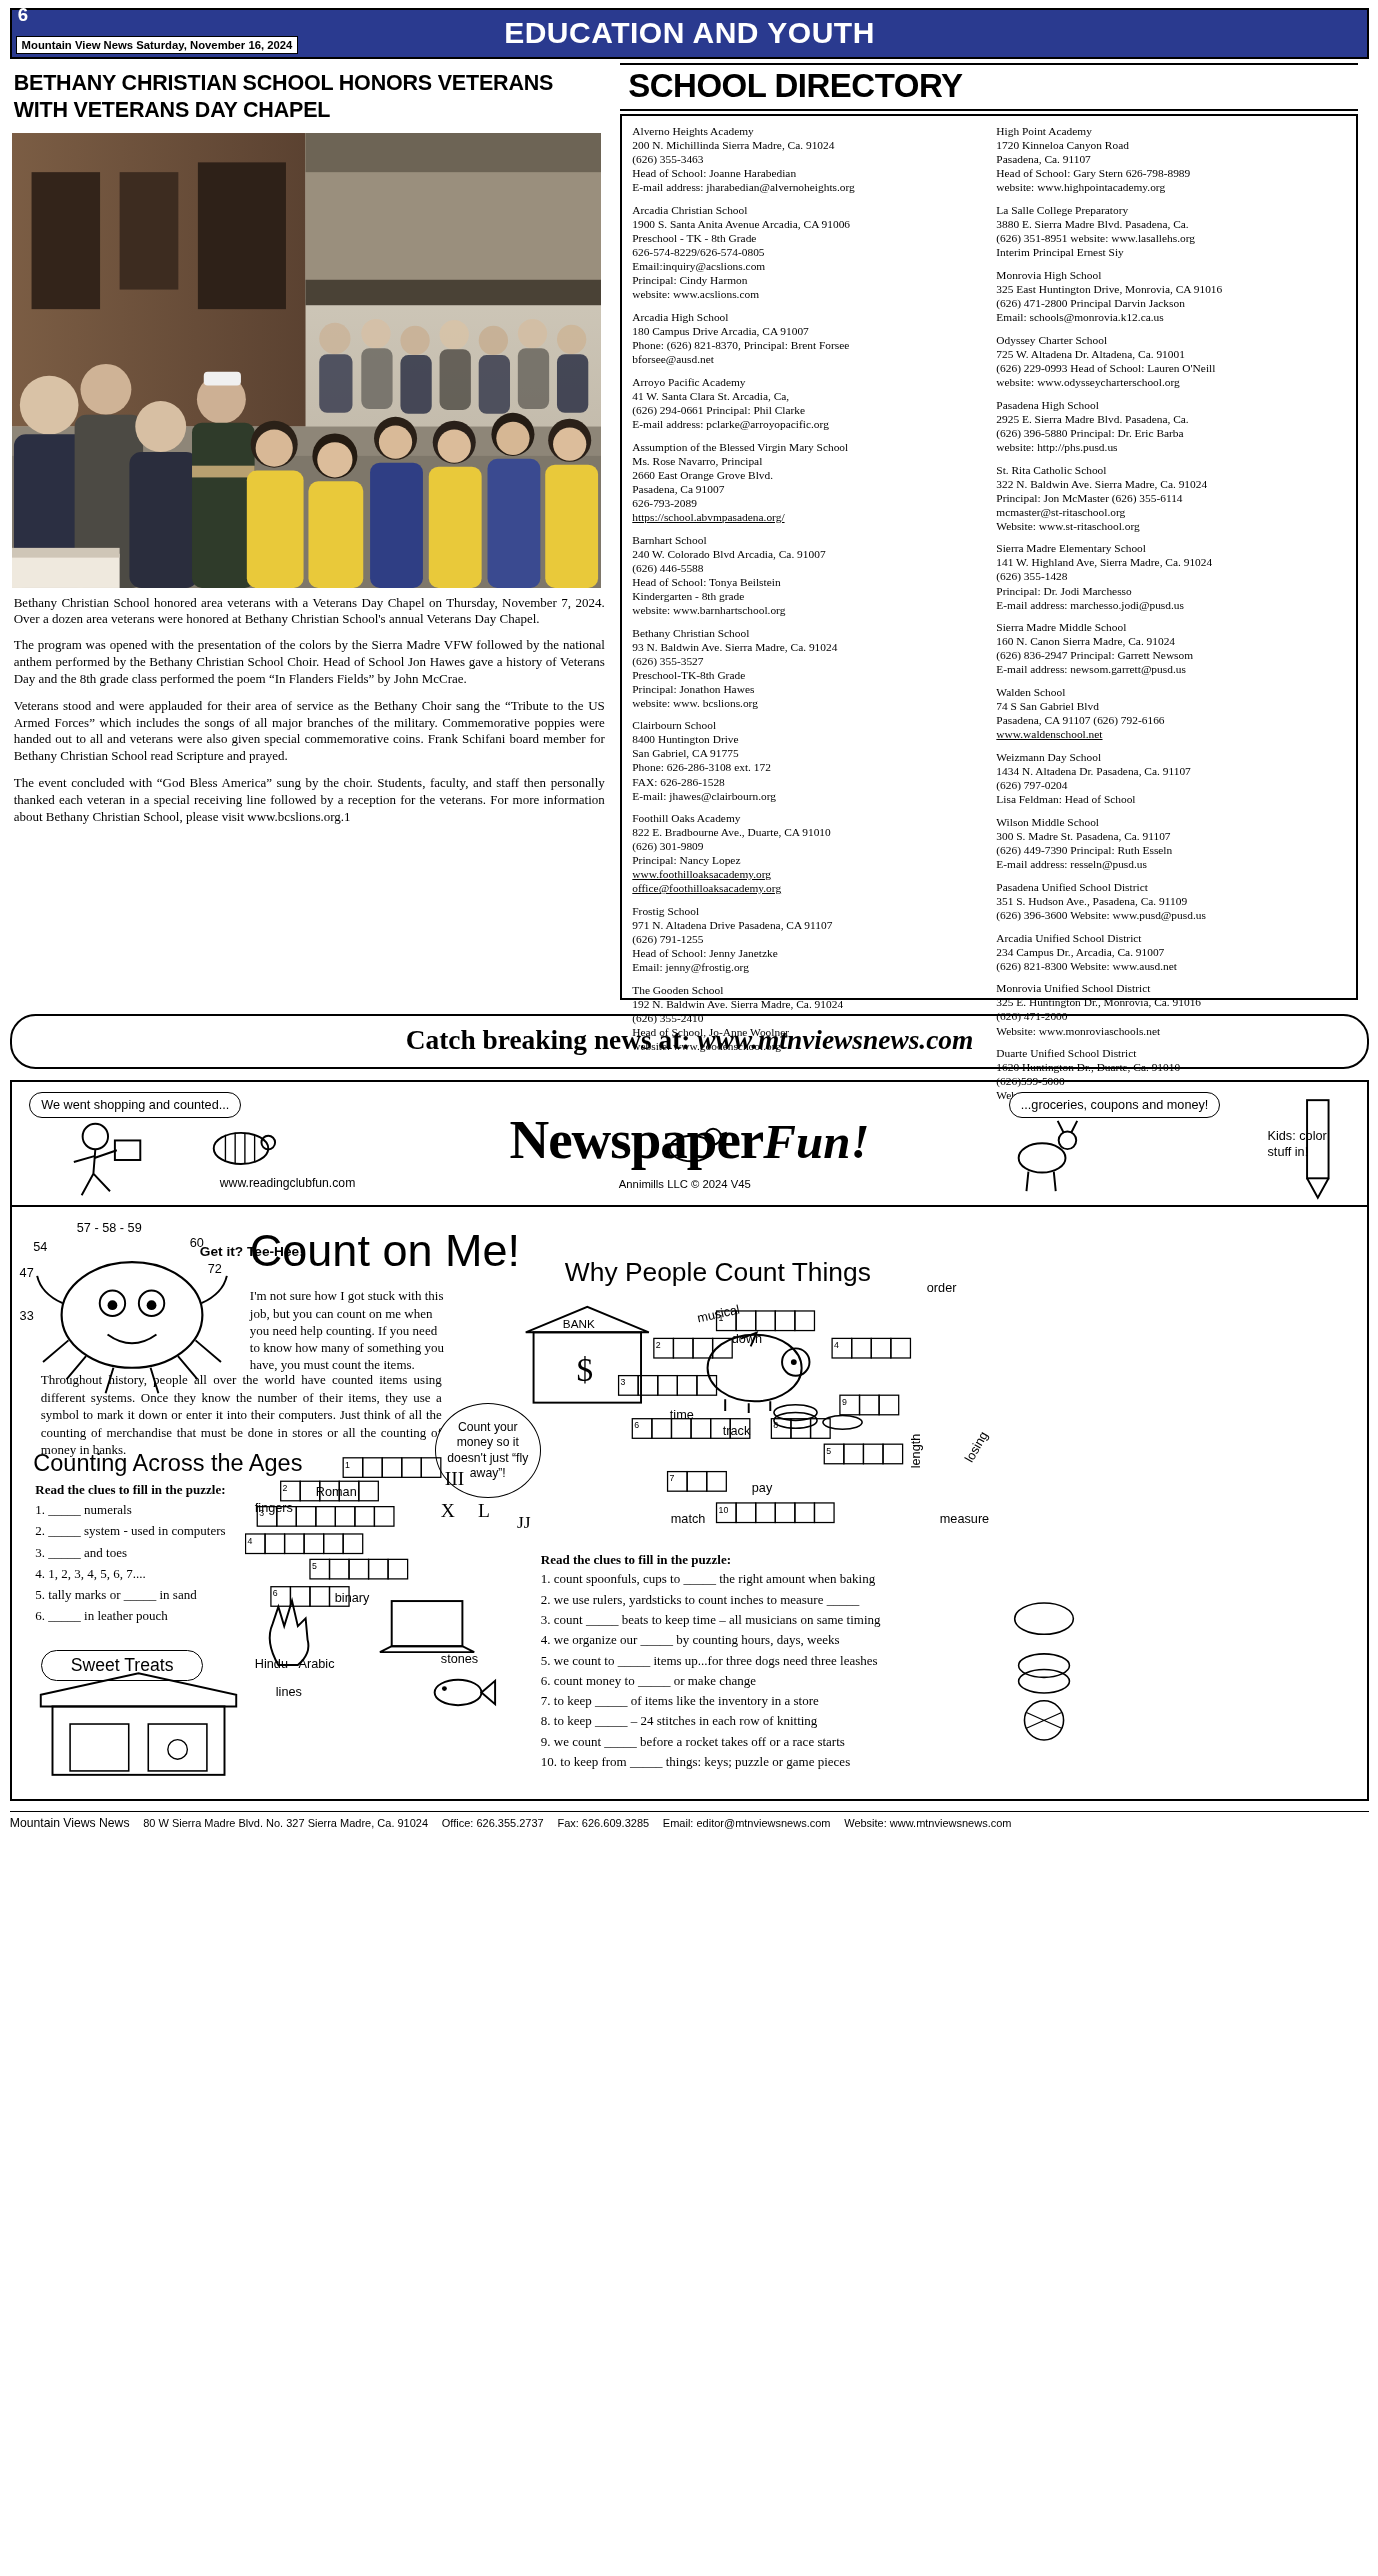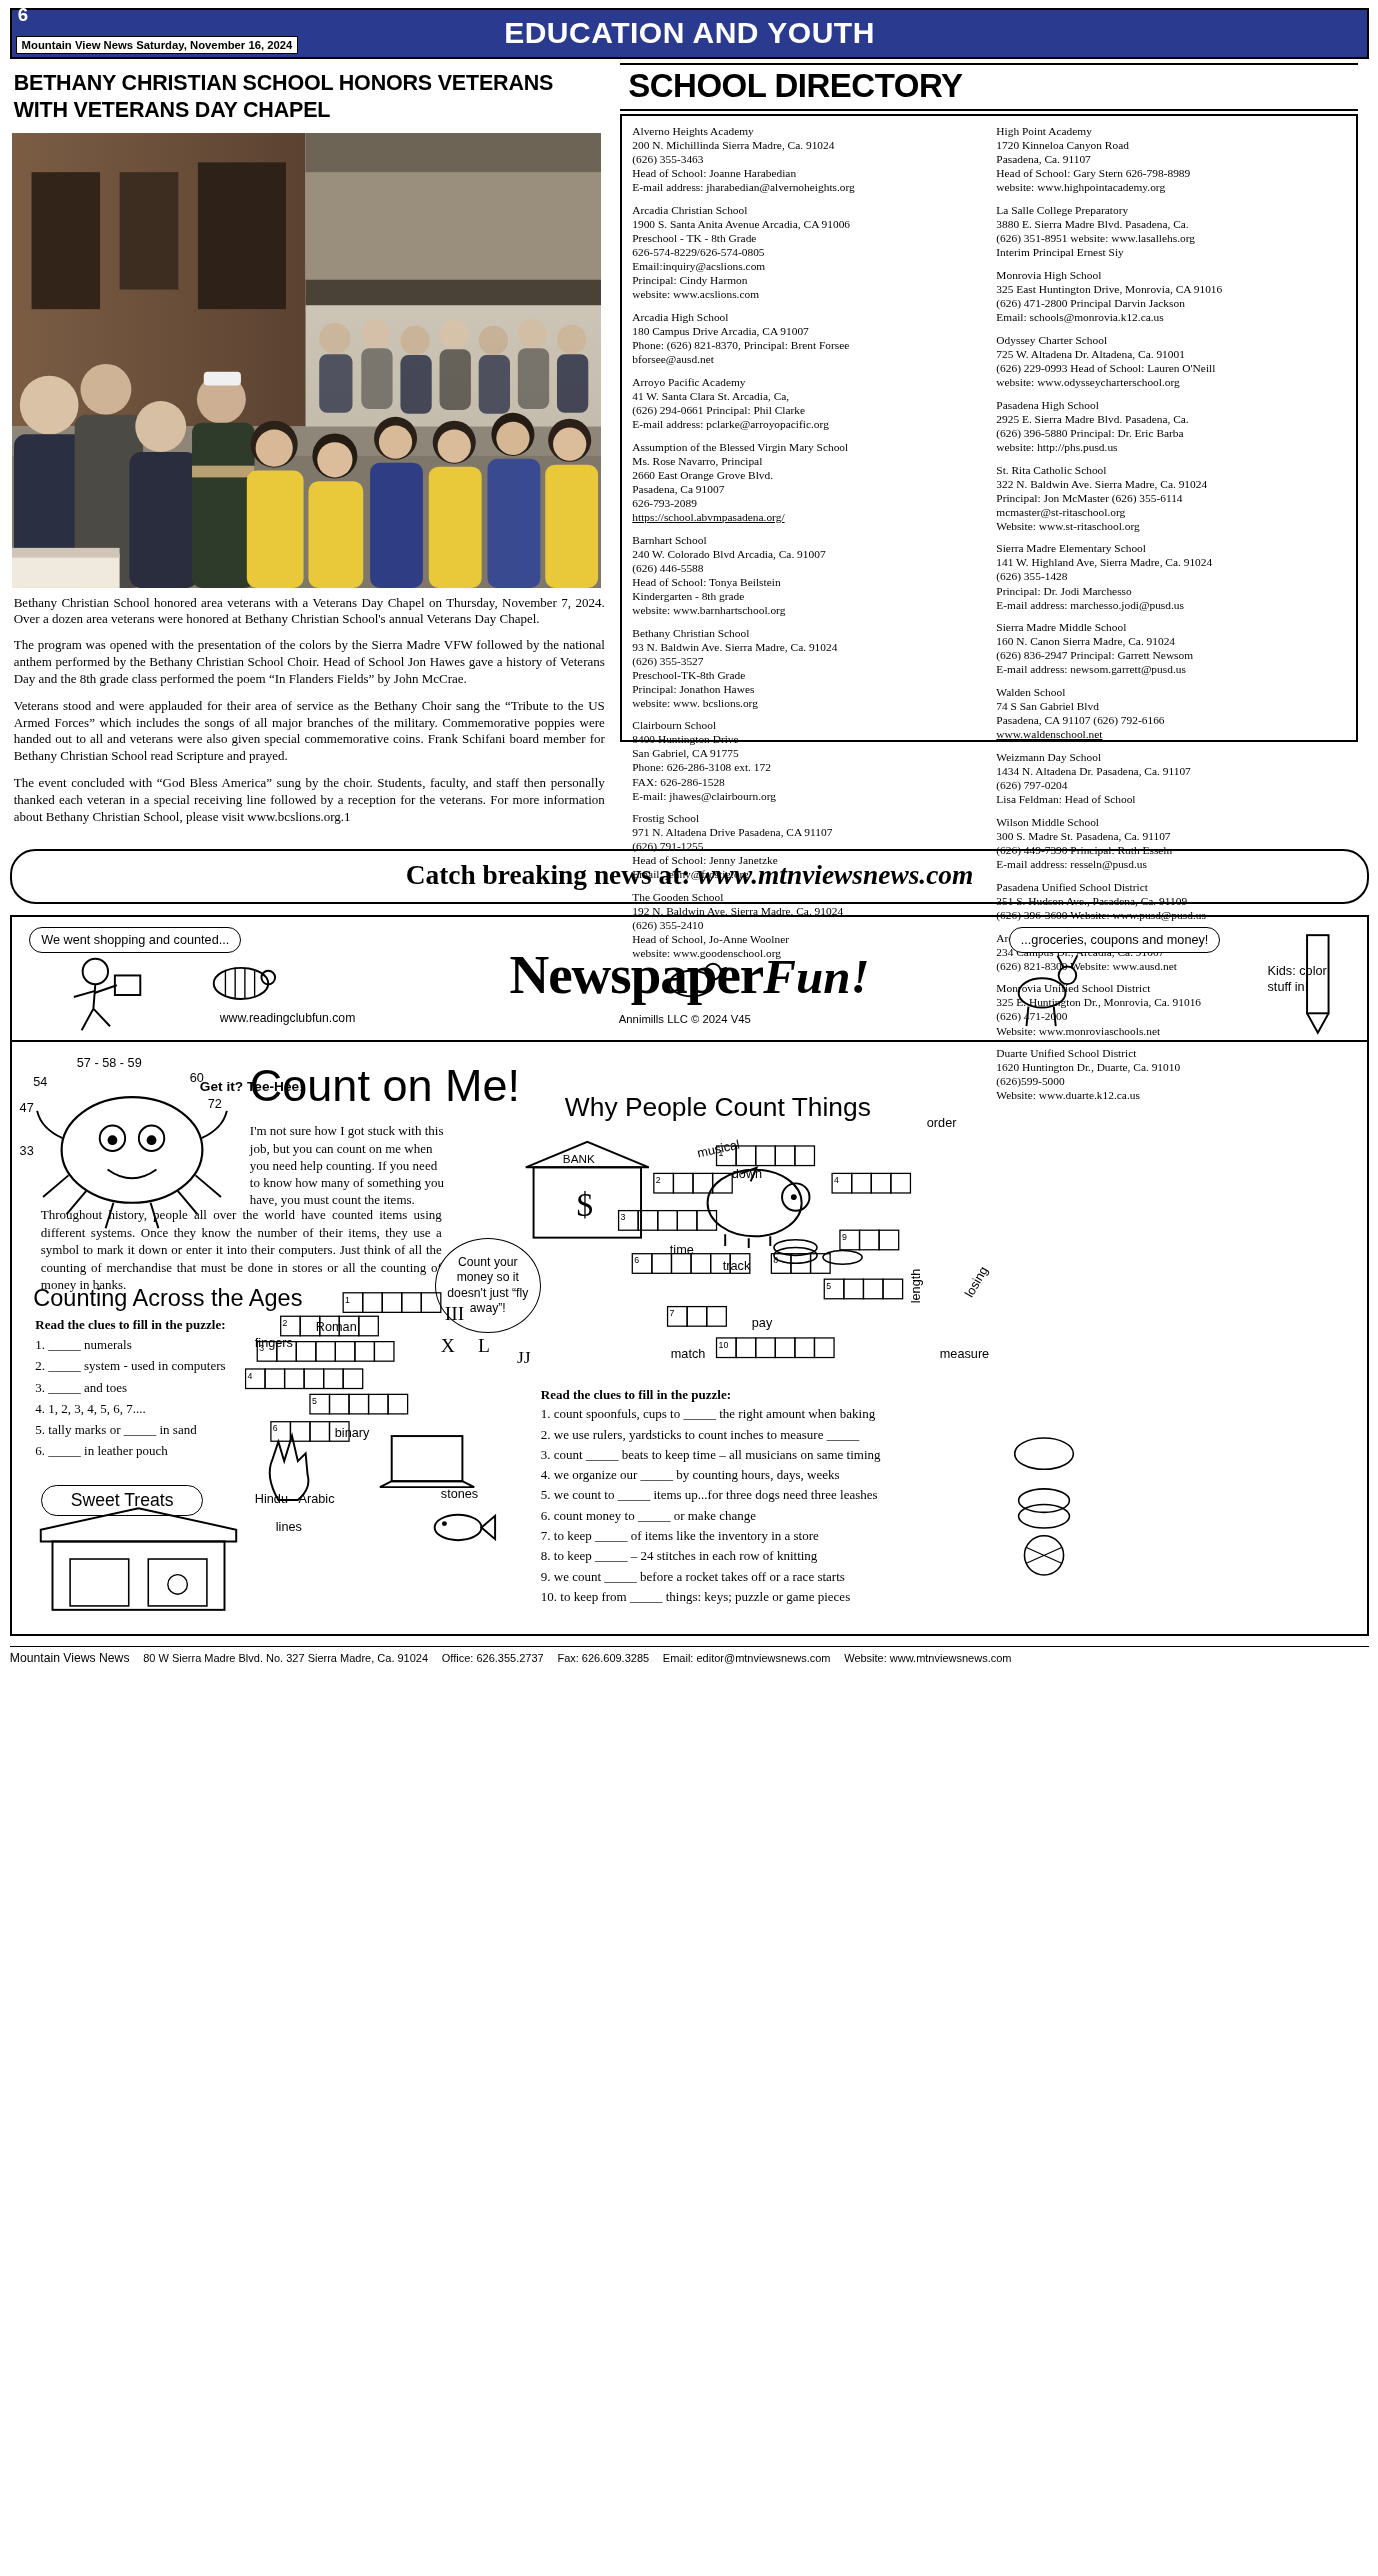--- a/index.html
+++ b/index.html
@@ -76,21 +76,21 @@
     font-size:33px;
     border-top:2.9px solid #000;
     border-bottom:2.9px solid #000;
     padding:2px 7.8px 3.9px 7.8px;
     margin-bottom:3.9px;
     letter-spacing:-0.5px;
   }
   .dir-box {
     border:2px solid #000;
     padding:7.8px 9.8px;
-    height:628px;
+    height:886px;
     display:flex;
     gap:13.7px;
   }
   .dir-col { width:50%; }
   .dir-entry { margin-bottom:8.8px; }
   .dir-entry .nm { font-size:11.4px; line-height:1.23; }
   .dir-entry .ln { font-size:11.4px; line-height:1.23; }
   .dir-entry .ln.link { text-decoration:underline; }
 
   
@@ -355,20 +355,28 @@
             </div>
             <div class="dir-entry">
               <div class="nm">Clairbourn School</div>
               <div class="ln">8400 Huntington Drive</div>
               <div class="ln">San Gabriel, CA 91775</div>
               <div class="ln">Phone: 626-286-3108 ext. 172</div>
               <div class="ln">FAX: 626-286-1528</div>
               <div class="ln">E-mail: jhawes@clairbourn.org</div>
             </div>
             <div class="dir-entry">
+              <div class="nm">Foothill Oaks Academy</div>
+              <div class="ln">822 E. Bradbourne Ave., Duarte, CA 91010</div>
+              <div class="ln">(626) 301-9809</div>
+              <div class="ln">Principal: Nancy Lopez</div>
+              <div class="ln link">www.foothilloaksacademy.org</div>
+              <div class="ln link">office@foothilloaksacademy.org</div>
+            </div>
+            <div class="dir-entry">
               <div class="nm">Frostig School</div>
               <div class="ln">971 N. Altadena Drive  Pasadena, CA 91107</div>
               <div class="ln">(626) 791-1255</div>
               <div class="ln">Head of School:  Jenny Janetzke</div>
               <div class="ln">Email:  jenny@frostig.org</div>
             </div>
             <div class="dir-entry">
               <div class="nm">The Gooden School</div>
               <div class="ln">192 N. Baldwin Ave.  Sierra Madre, Ca. 91024</div>
               <div class="ln">(626) 355-2410</div>

